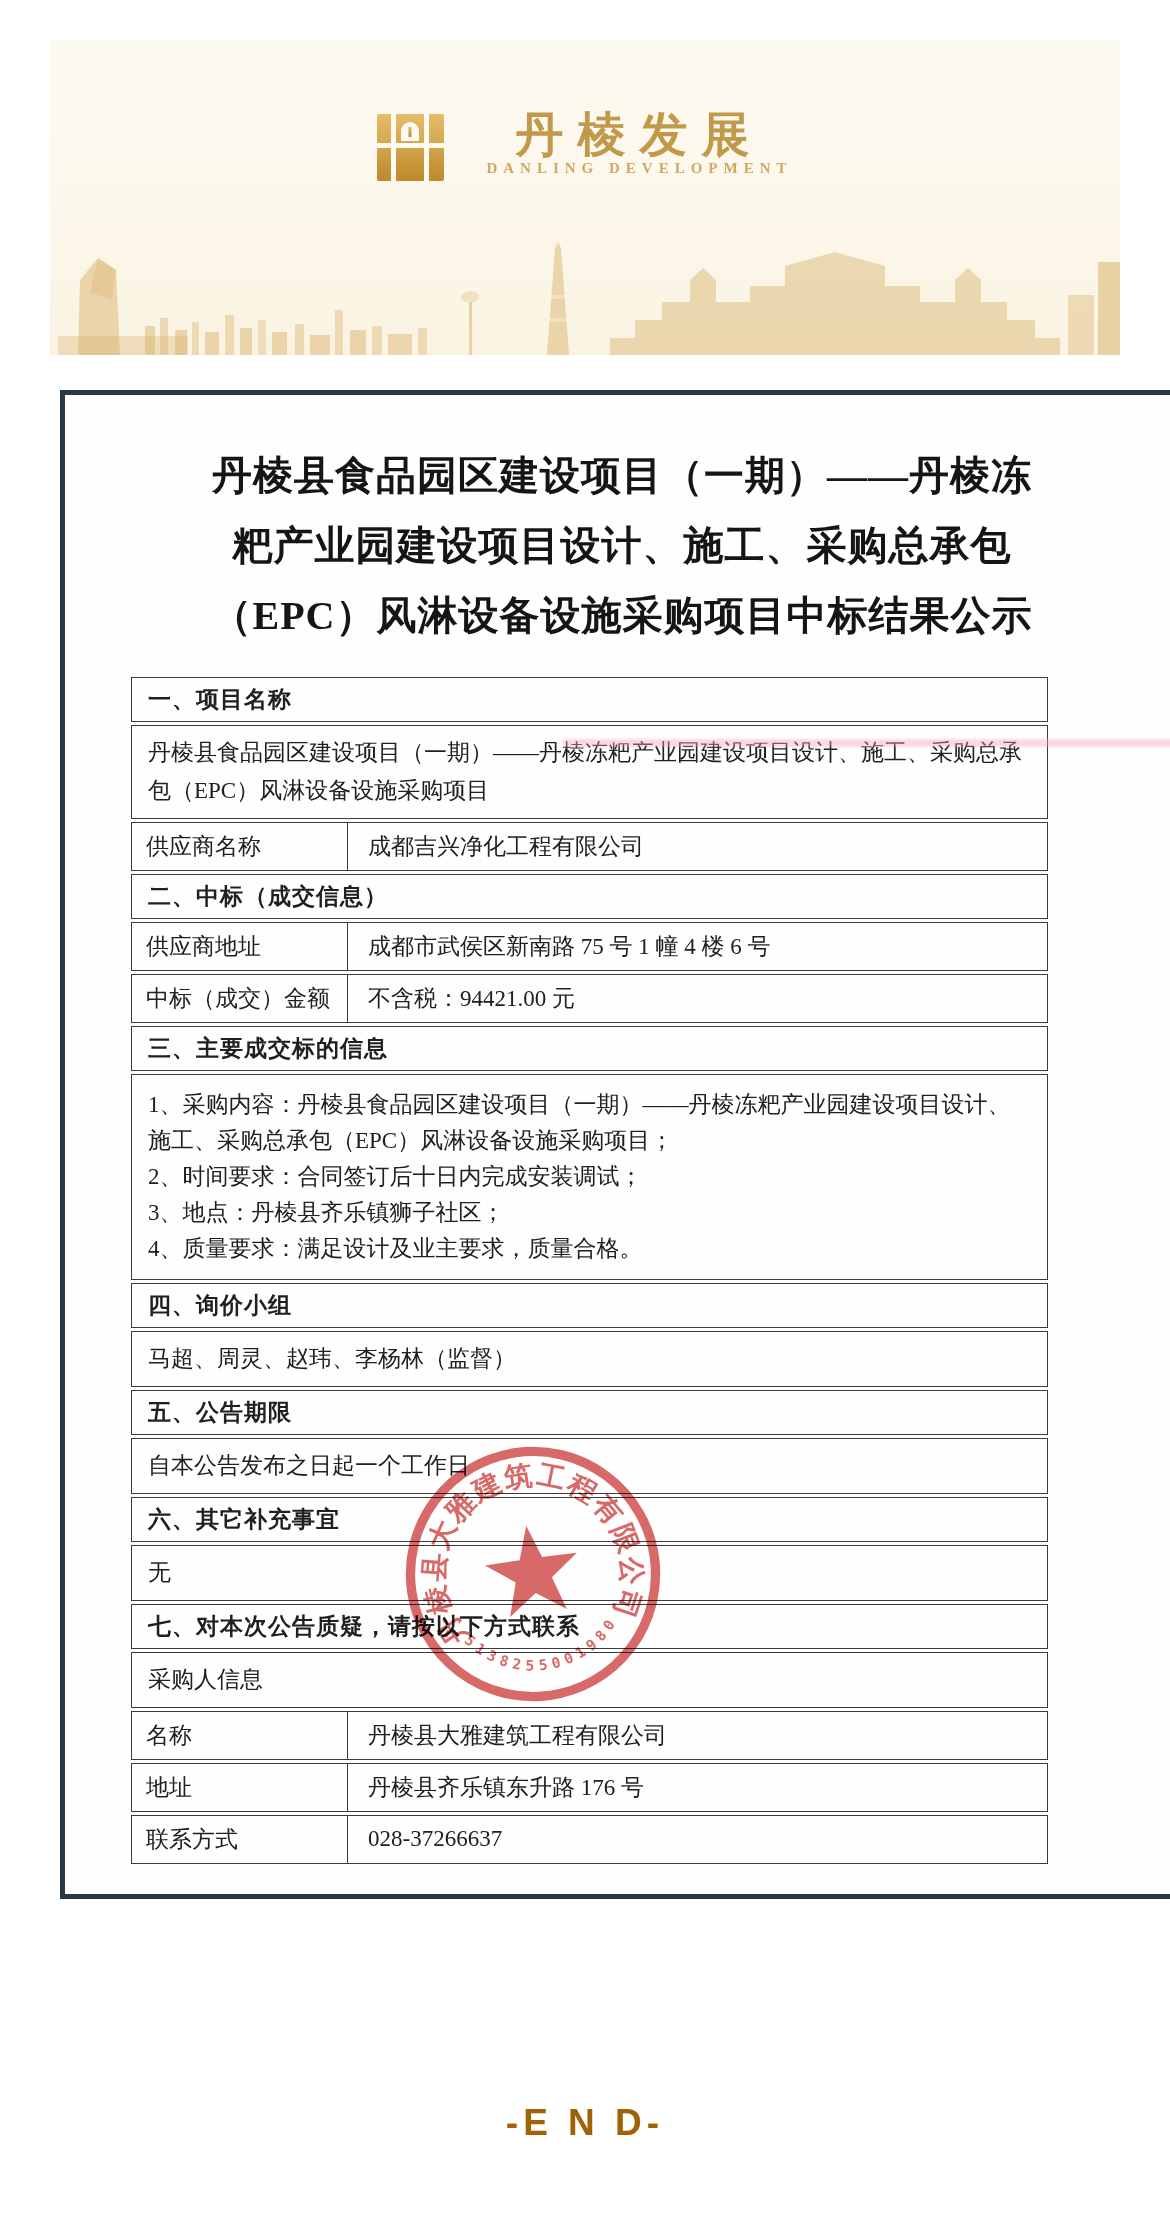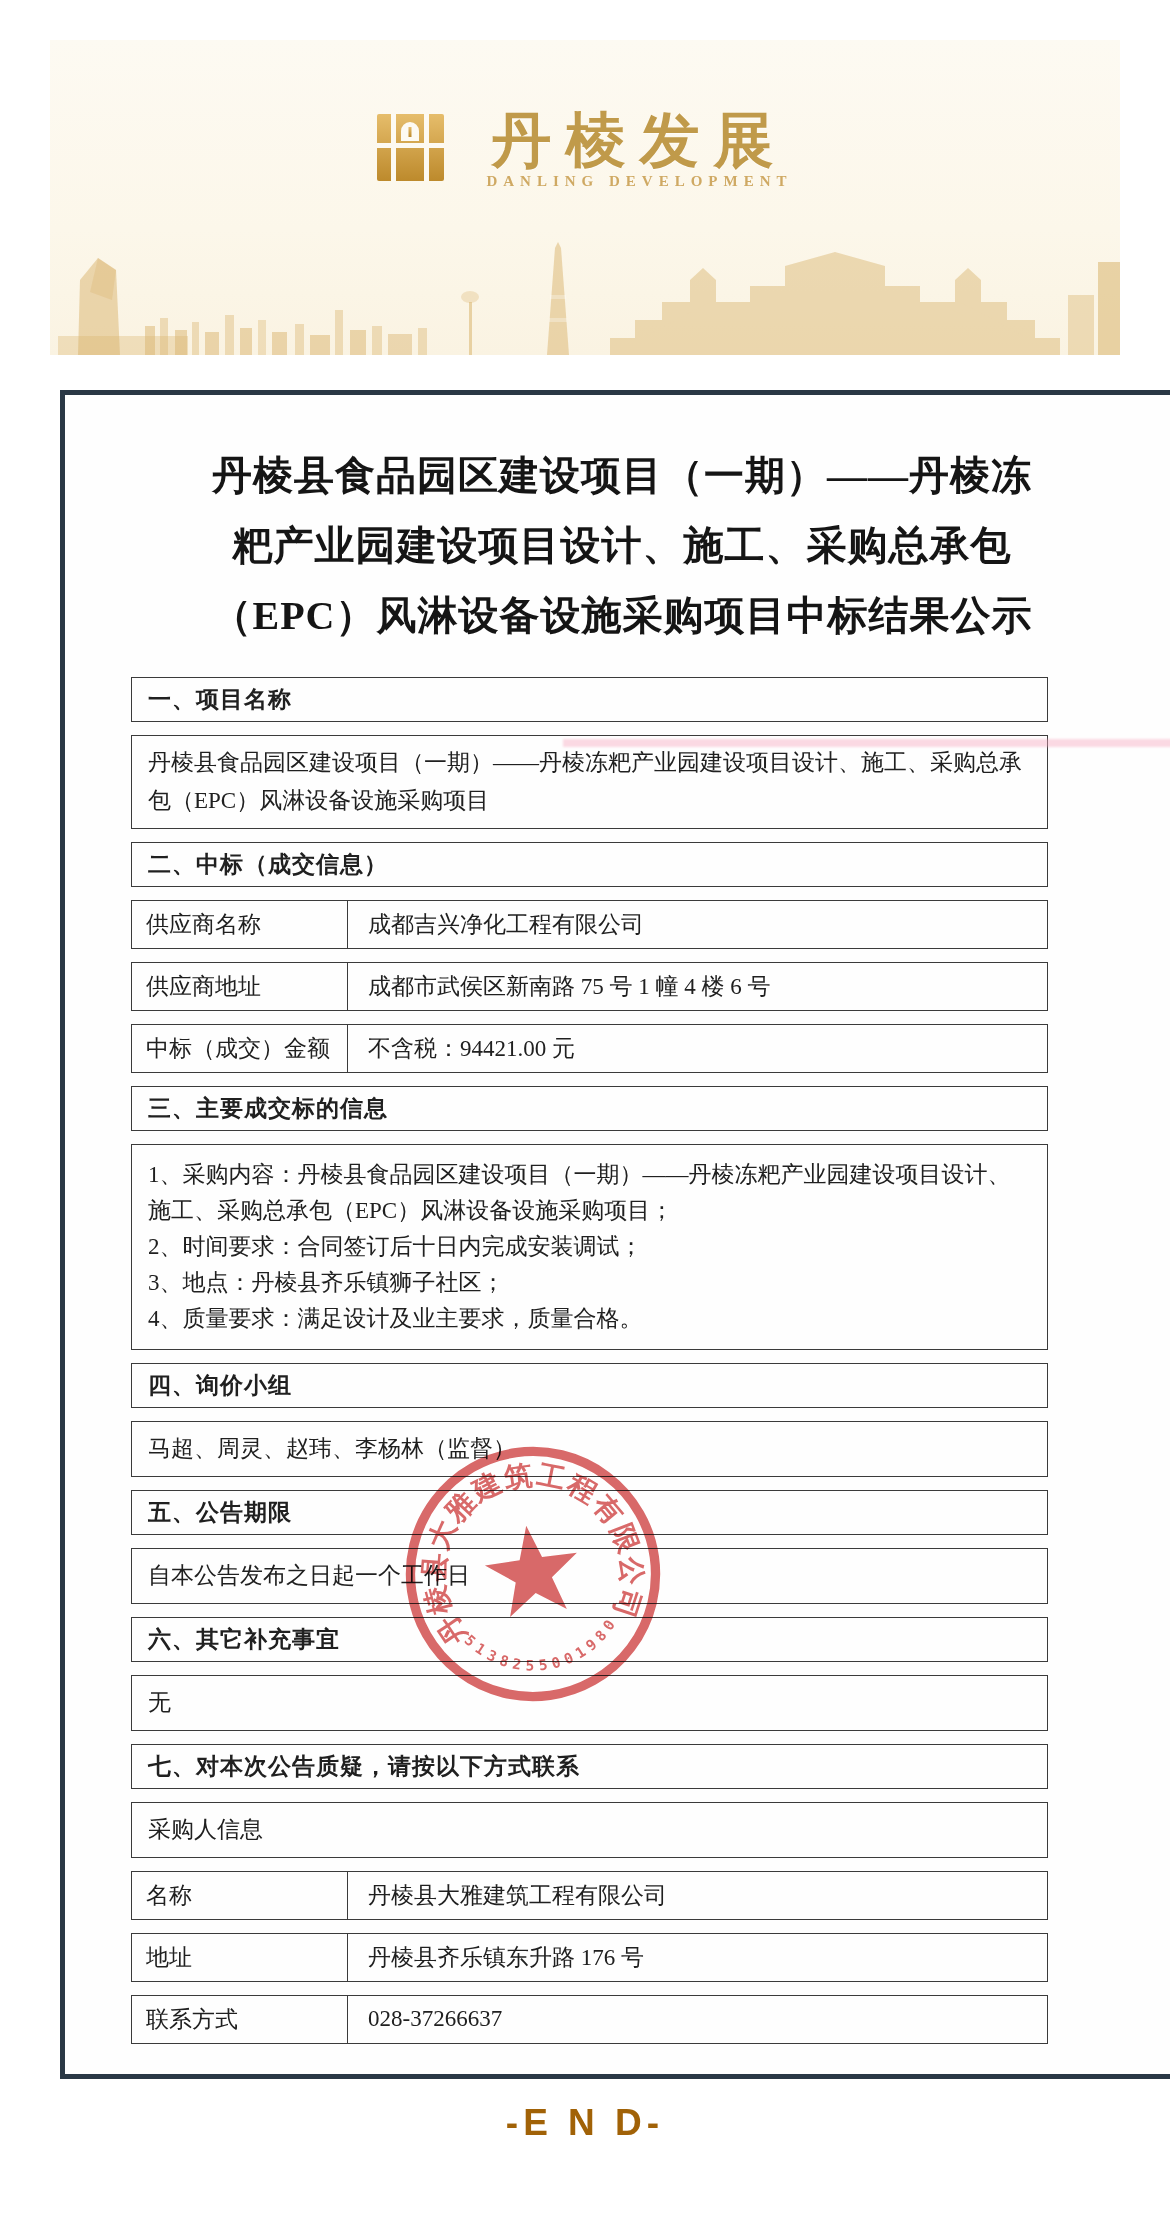--- a/index.html
+++ b/index.html
@@ -17,21 +17,21 @@
     position:absolute; left:50px; top:40px; width:1070px; height:315px;
     background:linear-gradient(180deg,#fdfaf2 0%,#fcf7ea 60%,#faf3e2 100%);
   }
   .brand-row {
     position:absolute; top:70px; left:0; width:100%;
     display:flex; justify-content:center; align-items:flex-start; gap:42px;
   }
   .brand-icon { width:67px; height:67px; margin-top:4px; }
   .brand-text-col { display:flex; flex-direction:column; align-items:center; }
   .brand-name {
-    font-size:60px; font-weight:600; color:#c09a4a;
+    font-size:48px; font-weight:600; color:#c09a4a;
     letter-spacing:14px; line-height:1.05; white-space:nowrap;
     text-shadow:0 1px 0 rgba(255,255,255,.6);
   }
   .brand-subtitle {
     font-size:15px; font-weight:600; color:#cfa963;
     letter-spacing:6px; white-space:nowrap;
   }
   .skyline { position:absolute; left:0; bottom:0; width:100%; height:115px; display:block; }
 
   
@@ -42,21 +42,21 @@
   }
   .doc-title {
     margin:46px 34px 26px; text-align:center;
     font-size:40px; font-weight:700; color:#151515;
     line-height:70px; letter-spacing:1px;
   }
   .doc-title span { display:block; white-space:nowrap; }
 
   .announcement-table { width:917px; margin:0 auto 0 66px; }
   .t-row {
-    border:1.5px solid #3b3b3b; margin-top:13px;
+    border:1.5px solid #3b3b3b; margin-top:3px;
     font-size:23px; color:#202020; background:transparent;
   }
   .t-row:first-child { margin-top:12px; }
   .t-row.section {
     display:flex; align-items:center; min-height:45px;
     padding:4px 16px; font-weight:700; letter-spacing:1px;
   }
   .t-row.text  { display:flex; align-items:center; min-height:49px; padding:8px 16px; line-height:1.65; }
   .t-row.lines { padding:12px 16px; }
   .t-row.lines p { font-size:23px; line-height:36px; margin:0; }
@@ -167,26 +167,26 @@
     <span>（EPC）风淋设备设施采购项目中标结果公示</span>
   </div>
 
   <div class="announcement-table">
     <div class="t-row section">
       <span>一、项目名称</span>
     </div>
     <div class="t-row text">
       <span>丹棱县食品园区建设项目（一期）——丹棱冻粑产业园建设项目设计、施工、采购总承包（EPC）风淋设备设施采购项目</span>
     </div>
-    <div class="t-row section">
-      <span>二、中标（成交信息）</span>
-    </div>
     <div class="t-row kv">
       <div class="kv-label">供应商名称</div>
       <div class="kv-value">成都吉兴净化工程有限公司</div>
+    </div>
+    <div class="t-row section">
+      <span>二、中标（成交信息）</span>
     </div>
     <div class="t-row kv">
       <div class="kv-label">供应商地址</div>
       <div class="kv-value">成都市武侯区新南路 75 号 1 幢 4 楼 6 号</div>
     </div>
     <div class="t-row kv">
       <div class="kv-label">中标（成交）金额</div>
       <div class="kv-value">不含税：94421.00 元</div>
     </div>
     <div class="t-row section">

